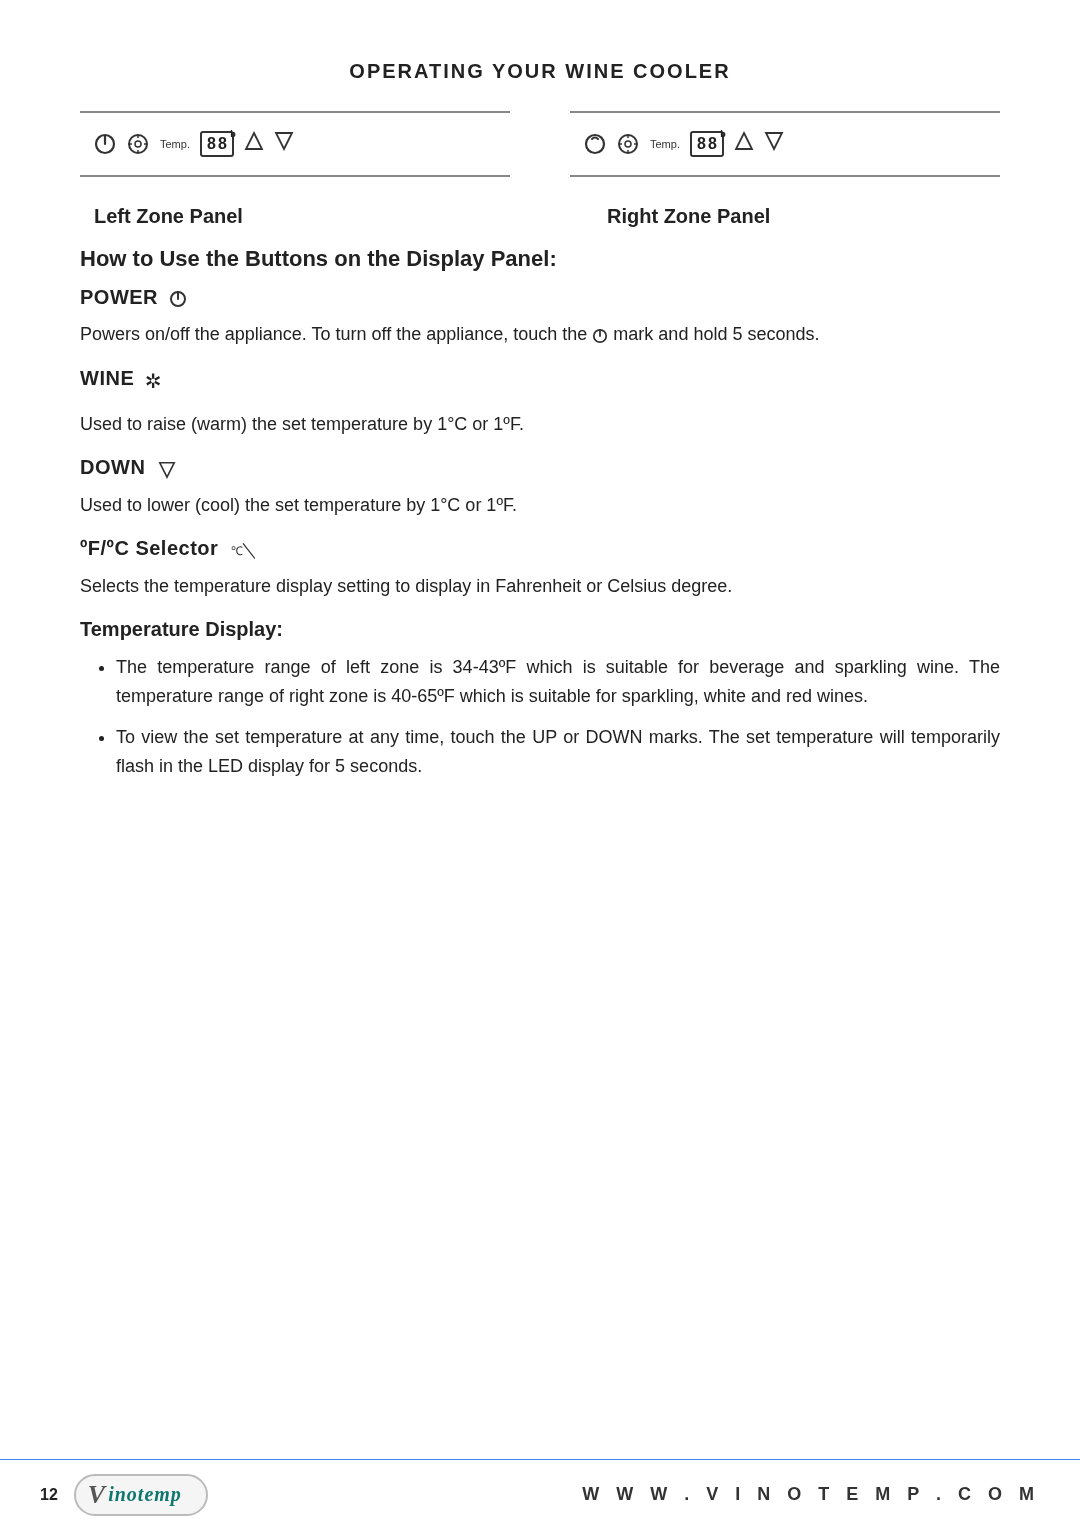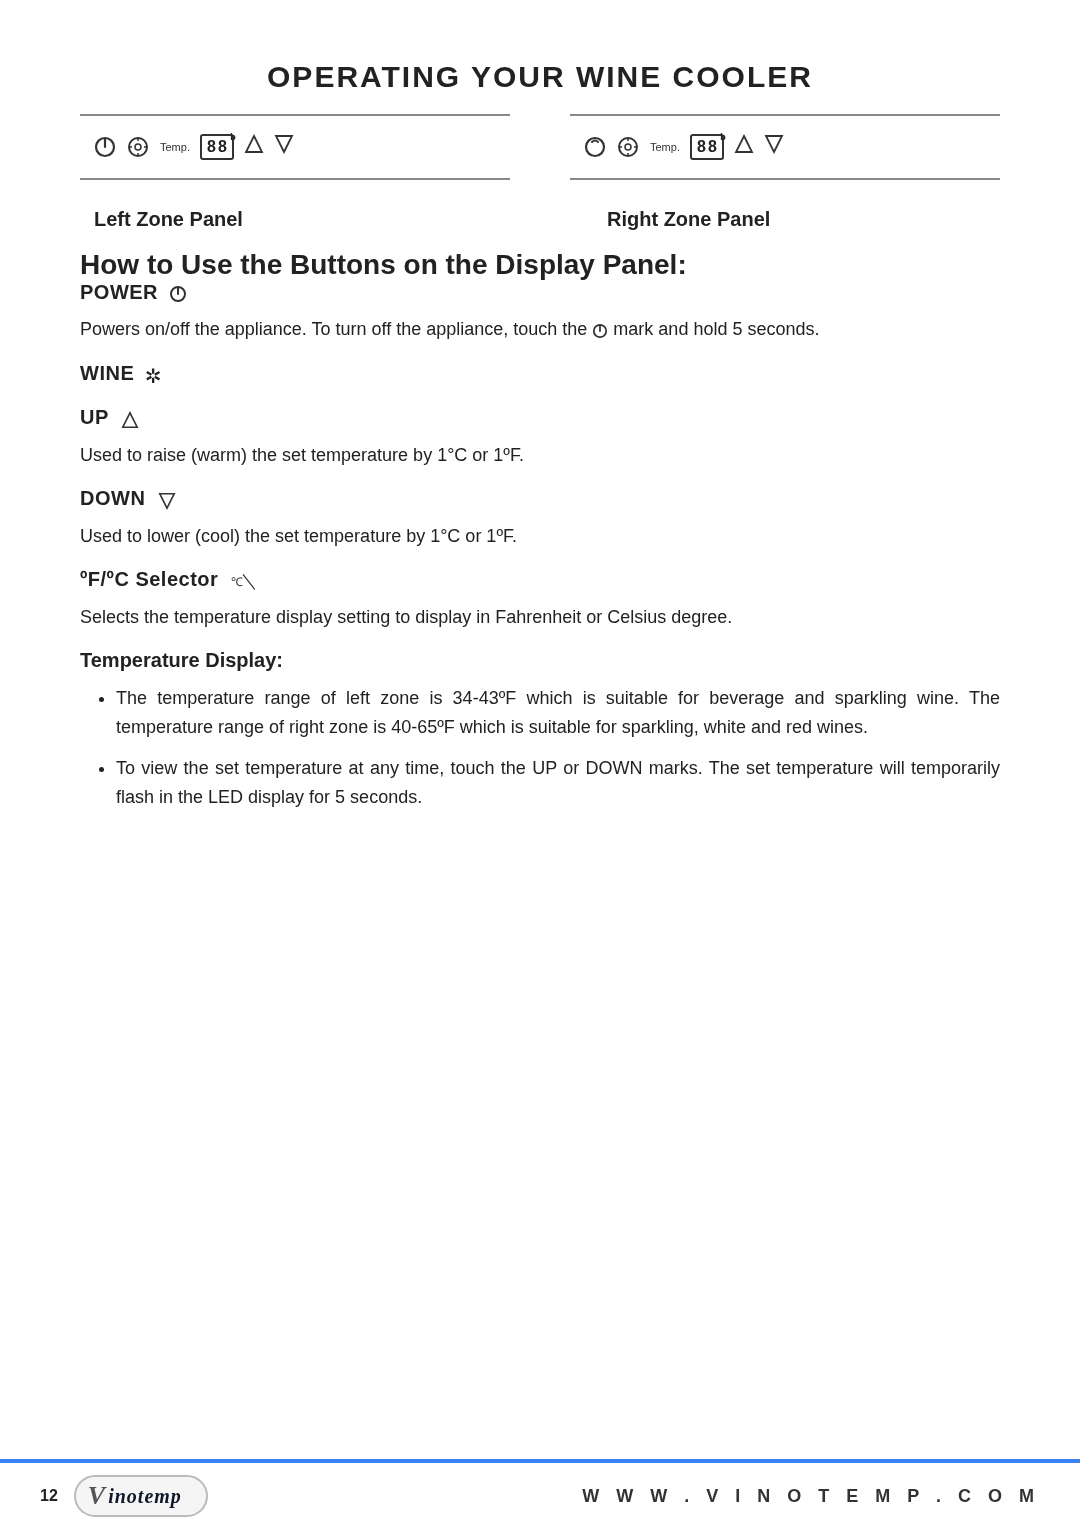--- a/index.html
+++ b/index.html
@@ -16,24 +16,24 @@
       width: 1080px;
       min-height: 1529px;
       background: #fff;
       padding: 60px 80px 80px 80px;
       display: flex;
       flex-direction: column;
     }
 
     .main-title {
       text-align: center;
-      font-size: 30px;
+      font-size: 20px;
       font-weight: 900;
       letter-spacing: 2px;
-      margin-bottom: 20px;
+      margin-bottom: 28px;
       font-family: 'Arial Black', Arial, sans-serif;
     }
 
     .panels-row {
       display: flex;
       flex-direction: row;
       gap: 0;
       width: 100%;
       margin-bottom: 20px;
     }
@@ -88,21 +88,22 @@
       font-family: 'Arial Black', Arial, sans-serif;
     }
 
     .panel-label.right {
       text-align: left;
       padding-left: 60px;
     }
 
     .section-title {
       font-weight: 700;
-      font-size: 28px;
+      font-size: 22px;
+      margin-bottom: 14px;
       margin-top: 4px;
     }
 
     .button-section {
       margin-bottom: 18px;
     }
 
     .button-heading {
       font-weight: 900;
       font-size: 20px;
@@ -145,21 +146,21 @@
 
     .footer {
       position: absolute;
       bottom: 0;
       left: 0;
       width: 1080px;
       height: 70px;
       background: #fff;
       display: flex;
       align-items: center;
-      border-top: 4px solid #3b82f6;
+      border-top: 1px solid #3b82f6;
       padding: 0 40px;
     }
 
     .footer-page-num {
       font-size: 16px;
       font-weight: bold;
       margin-right: 16px;
     }
 
     .footer-logo {
@@ -331,28 +332,20 @@
     </div>
 
     <div class="button-section">
       <div>
         <span class="button-heading">WINE</span>
         <span class="button-icon" style="font-size:20px;vertical-align:middle;margin-left:6px;">✲</span>
       </div>
     </div>
 
     <div class="button-section">
-      <div>
-        <span class="button-heading">UP</span>
-        <span class="button-icon" style="margin-left:8px;display:inline-block;vertical-align:middle;">
-          <svg width="18" height="18" viewBox="0 0 20 20" fill="none" style="vertical-align:middle;">
-            <polygon points="10,2 18,18 2,18" stroke="#333" stroke-width="1.8" fill="none"></polygon>
-          </svg>
-        </span>
-      </div>
       <div class="button-desc">Used to raise (warm) the set temperature by 1°C or 1ºF.</div>
     </div>
 
     <div class="button-section">
       <div>
         <span class="button-heading">DOWN</span>
         <span class="button-icon" style="margin-left:8px;display:inline-block;vertical-align:middle;">
           <svg width="18" height="18" viewBox="0 0 20 20" fill="none" style="vertical-align:middle;">
             <polygon points="10,18 18,2 2,2" stroke="#333" stroke-width="1.8" fill="none"></polygon>
           </svg>
@@ -381,18 +374,18 @@
         <li>To view the set temperature at any time, touch the UP or DOWN marks. The set temperature will temporarily flash in the LED display for 5 seconds.</li>
       </ul>
     </div>
 
   </div>
 
   <div class="footer">
     <span class="footer-page-num">12</span>
     <div class="footer-logo">
       <span class="footer-logo-v" style="font-style:italic;font-family:Georgia,serif;font-size:26px;color:#555;">V</span>
-      <span style="font-style:italic;font-family:Georgia,serif;font-size:20px;color:#0f172a;">inotemp</span>
+      <span style="font-style:italic;font-family:Georgia,serif;font-size:20px;color:#0f766e;">inotemp</span>
     </div>
     <div class="footer-url">W W W . V I N O T E M P . C O M</div>
   </div>
 
 </div>
 
 </body></html>

